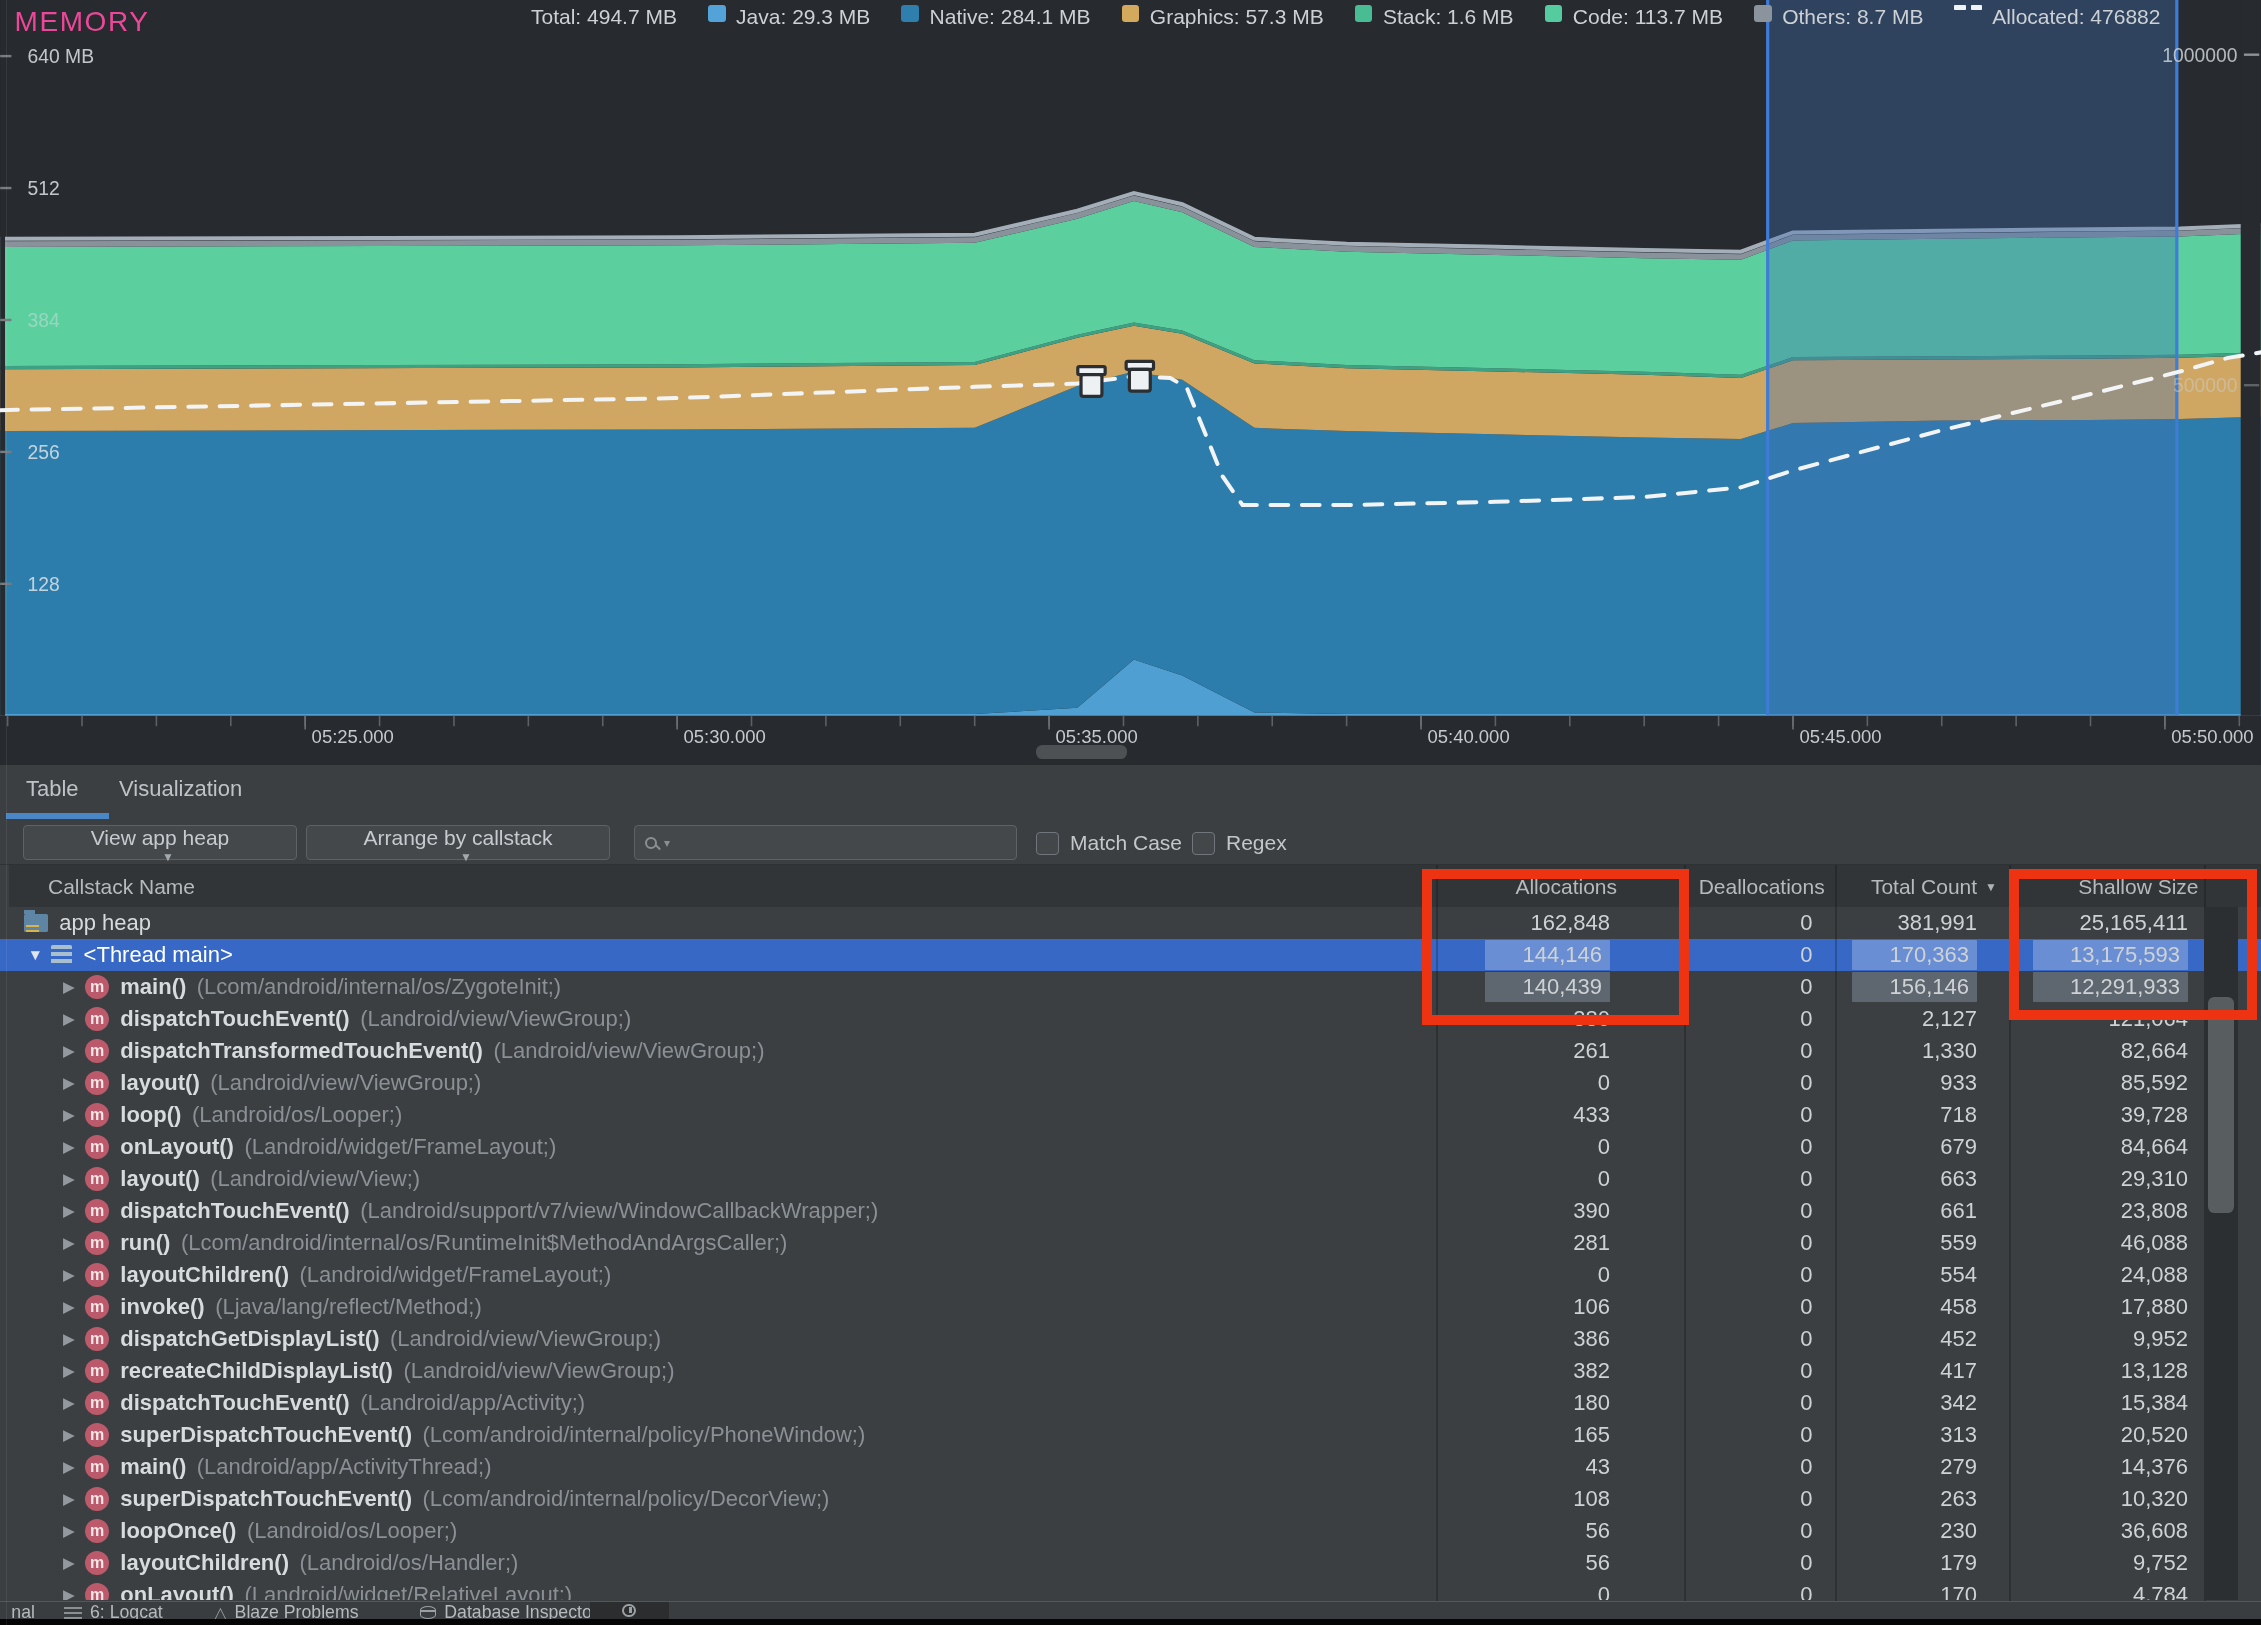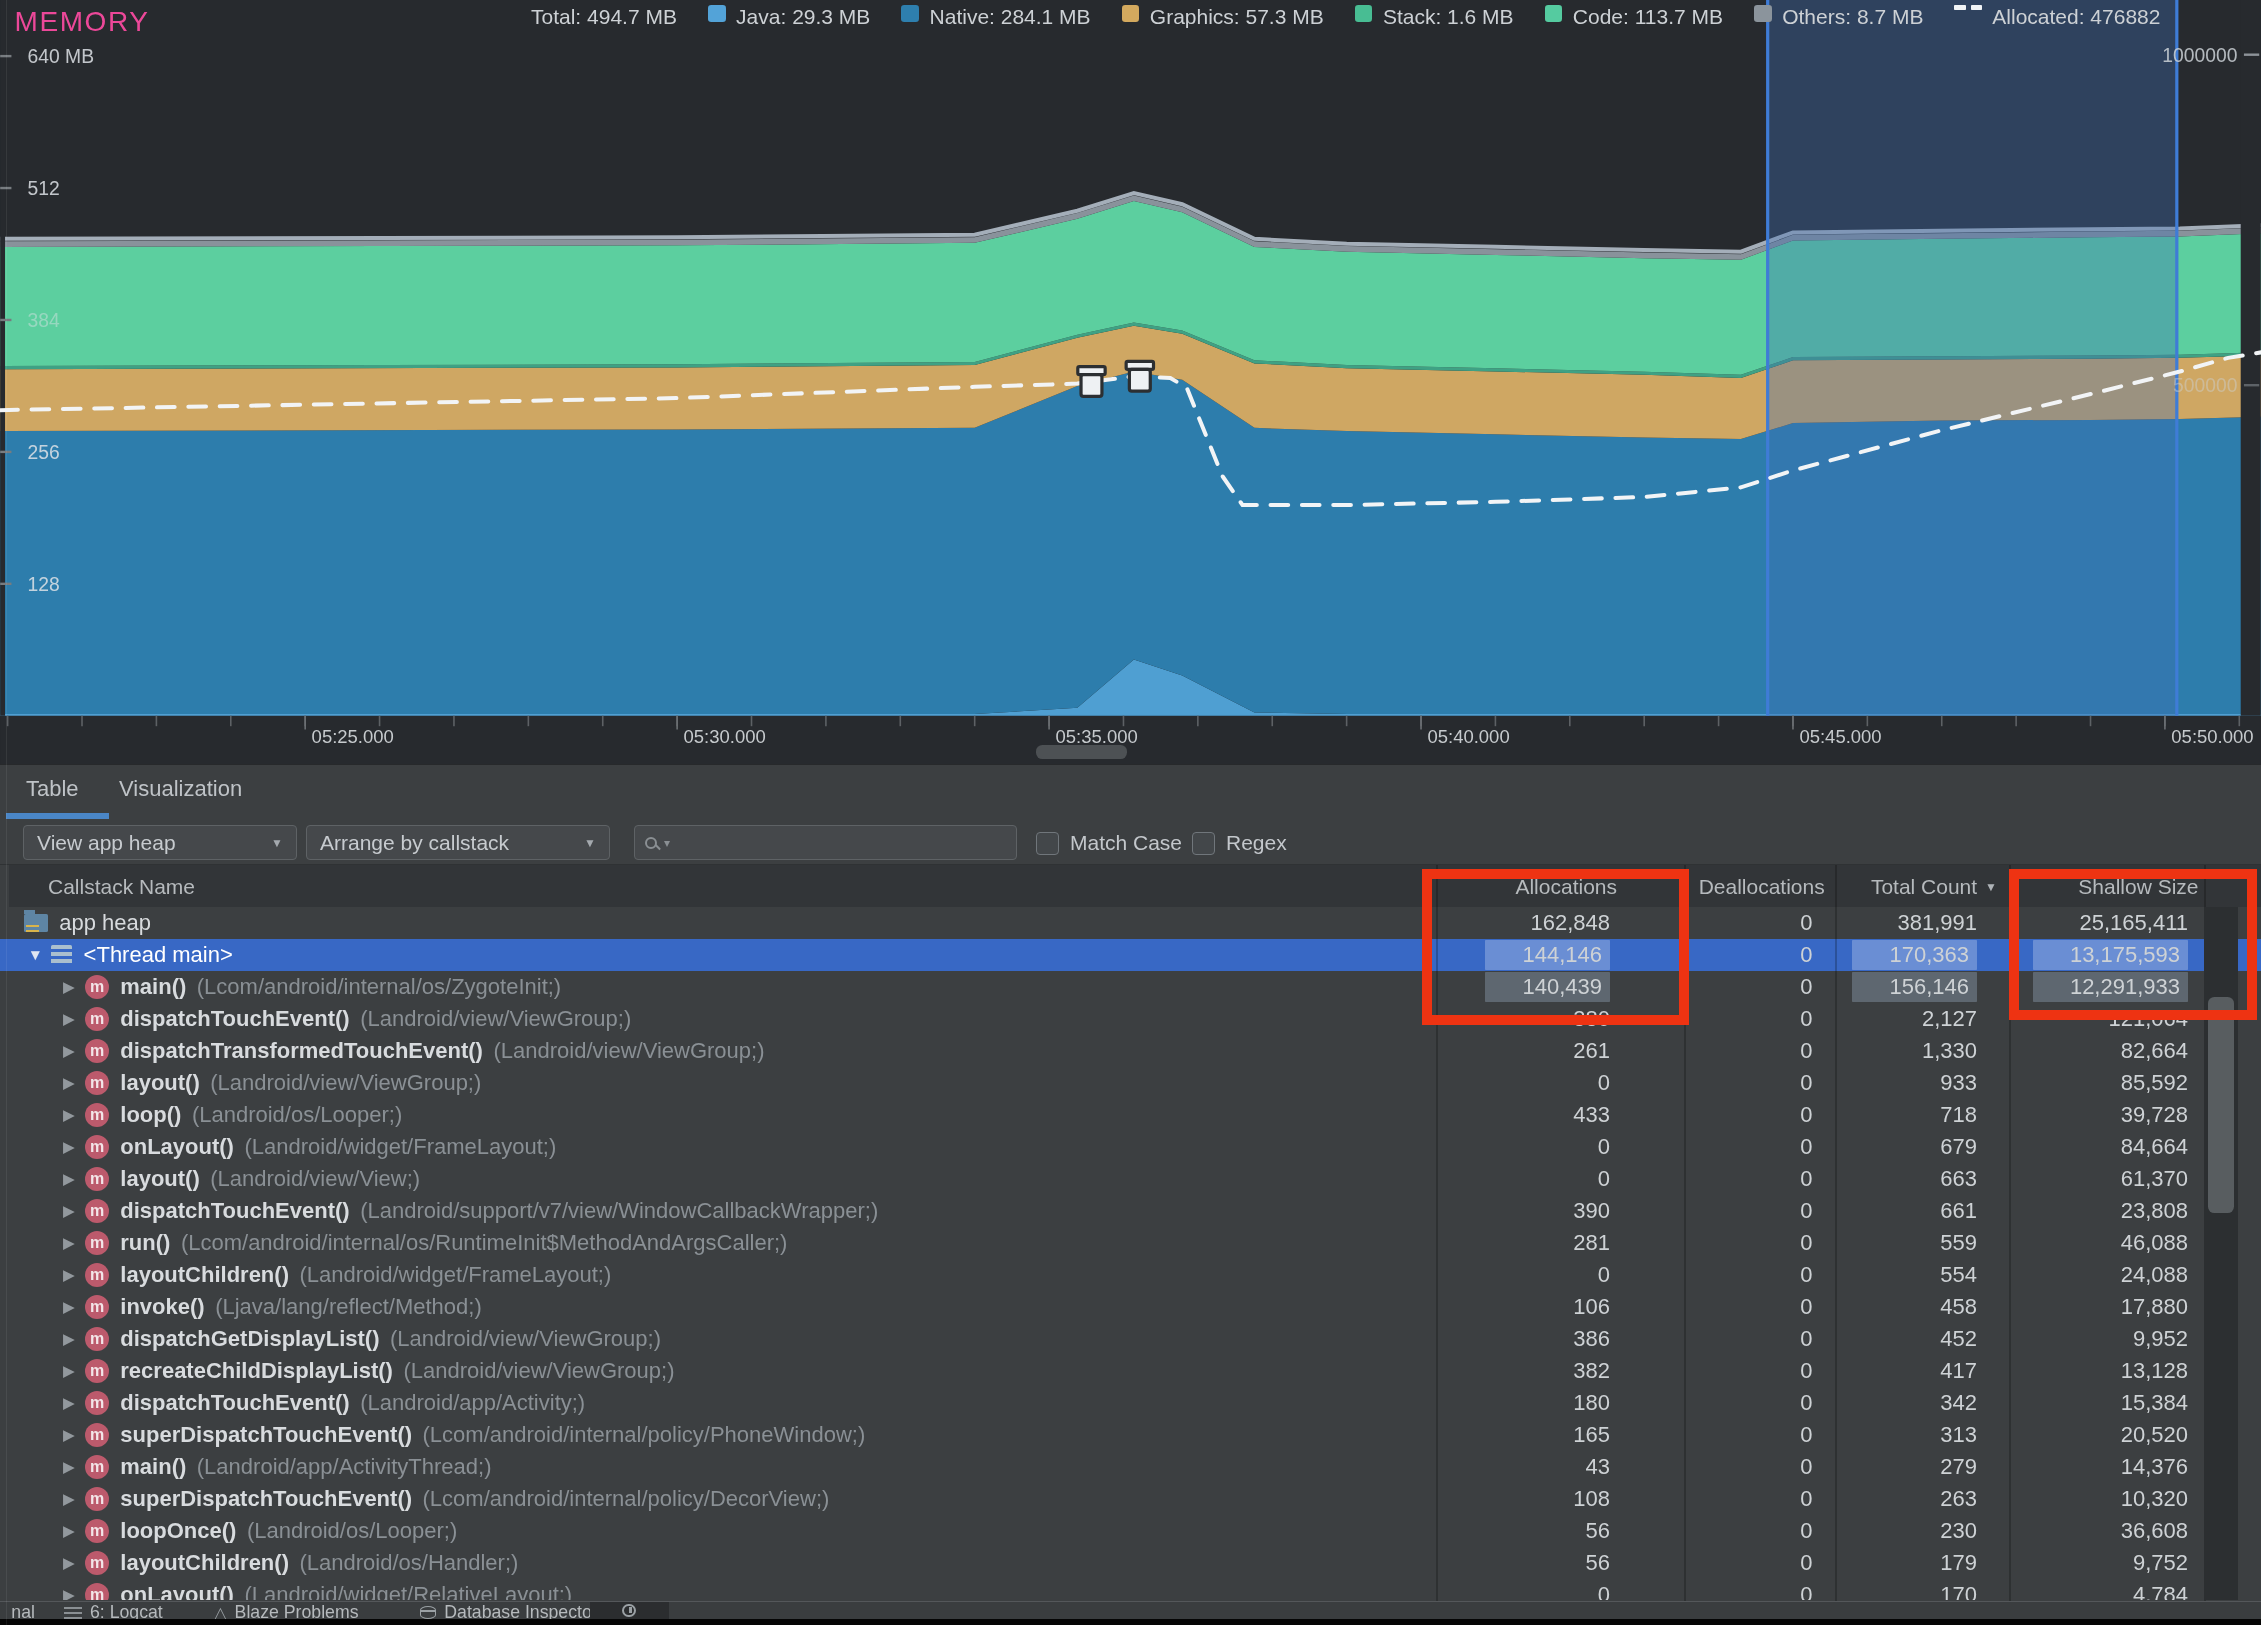--- a/index.html
+++ b/index.html
@@ -21,21 +21,21 @@
   #hscroll-thumb { position:absolute; left:1036px; top:745px; width:91px; height:13.7px; background:#4d5154; border-radius:6.4px; }
   
   #tabstrip { position:absolute; left:0; top:764px; width:2261px; height:56px; background:#3c3f41; border-top:1.6px solid #27292b; }
   .tab { position:absolute; top:0; height:48px; display:flex; align-items:center; font-size:22px; color:#bfc3c7; }
   #tab-table { left:26px; }
   #tab-visualization { left:119px; }
   #tab-underline { position:absolute; left:6.4px; top:48px; width:103px; height:6.4px; background:#4a86c6; }
   
   #toolbar { position:absolute; left:0; top:821px; width:2261px; height:44px; background:#3c3f41; border-bottom:1.6px solid #2f3234; }
   .dd { position:absolute; top:4px; height:35px; background:#45484b; border:1.6px solid #5e6265; border-radius:4px;
-        display:flex; align-items:center; justify-content:space-between; padding:0 13px; font-size:21px; color:#c7cbcf; }
+        display:flex; align-items:center; justify-content:space-between; padding:0 13px; font-size:21px; color:#c7cbcf;flex-direction:column; }
   #dd-heap { left:23px; width:274px; }
   #dd-arrange { left:306px; width:304px; }
   .dd-arrow { font-size:12px; color:#a4a9ae; margin-left:16px; }
   #searchbox { position:absolute; left:634px; top:4px; width:383px; height:35px; background:#45484b; border:1.6px solid #5e6265; border-radius:4px;
                display:flex; align-items:center; padding:0 9.7px; }
   .lens { width:12px; height:12px; border:2.4px solid #8a8f93; border-radius:50%; position:relative; flex:0 0 auto; }
   .lens::after { content:""; position:absolute; width:7.2px; height:2.4px; background:#8a8f93; transform:rotate(45deg); right:-6.4px; bottom:-1.6px; }
   .lens-caret { font-size:12px; color:#8a8f93; margin-left:7.2px; }
   .cb { position:absolute; top:10.5px; width:23px; height:23px; background:#43474a; border:1.6px solid #70767b; border-radius:4px; }
   #cb-matchcase { left:1036px; } #cb-regex { left:1192px; }
@@ -430,21 +430,21 @@
         <div class="ncell c-alloc">
           <span>0</span>
         </div>
         <div class="ncell c-dealloc">
           <span>0</span>
         </div>
         <div class="ncell c-total">
           <span>663</span>
         </div>
         <div class="ncell c-shallow">
-          <span>61,370</span>
+          <span>29,310</span>
         </div>
       </div>
       <div class="trow">
         <div class="namecell">
           <span class="exp" style="margin-left: 53px;">▶</span>
           <span class="ic-method">m</span>
           <span class="r-name bold">dispatchTouchEvent()</span>
           <span class="r-pkg">(Landroid/support/v7/view/WindowCallbackWrapper;)</span>
         </div>
         <div class="ncell c-alloc">

